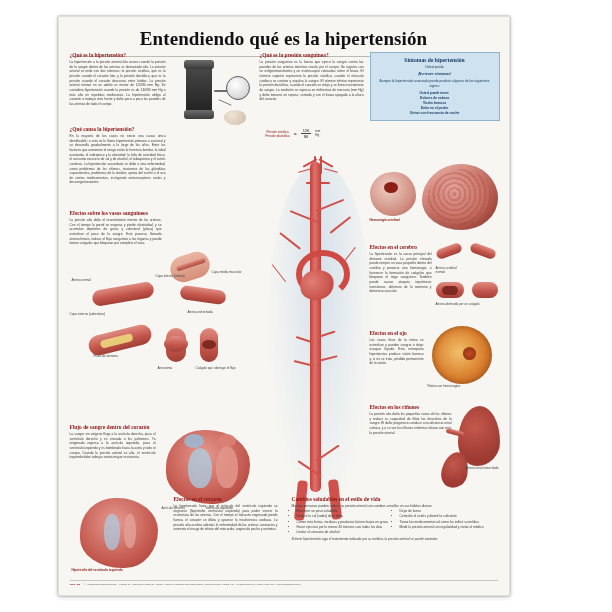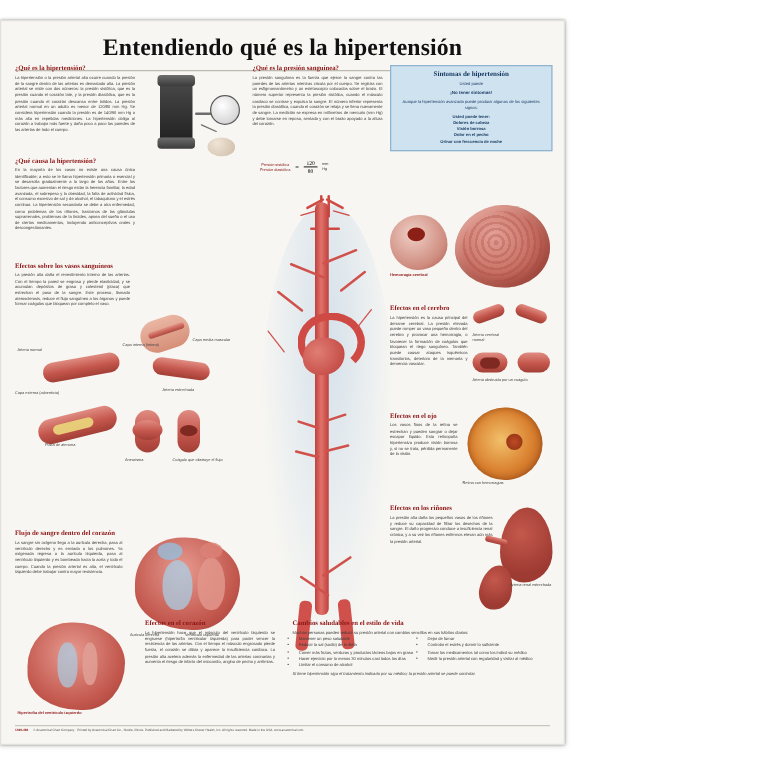--- a/index.html
+++ b/index.html
@@ -6,21 +6,21 @@
   body{
     width:612px;height:612px;
     background:#ffffff;
     font-family:"Liberation Sans", sans-serif;
     overflow:hidden;
   }
   .stage{
     position:relative;
     width:567px;height:612px;
     background:#ffffff;
-    display:flex;align-items:center;
+    display:flex;align-items:center;justify-content:center;
   }
   
   .poster{
     position:relative;
     width:452px;height:580px;
     background:#f7f6f2;
     box-shadow:0 0 2px rgba(0,0,0,.35), 0 1px 5px rgba(0,0,0,.18);
     overflow:hidden;
   }
   .poster:before{

